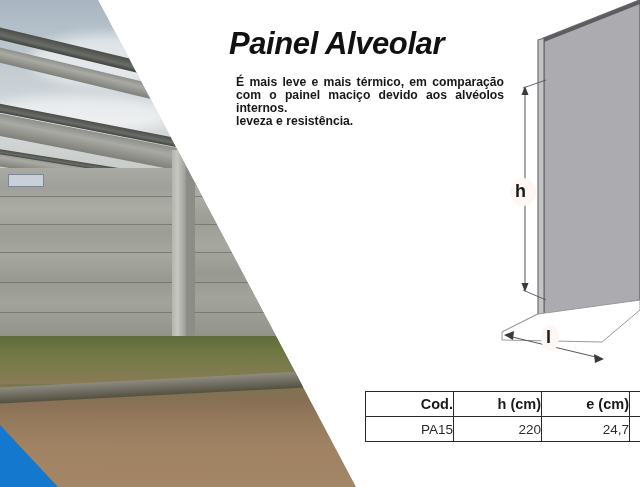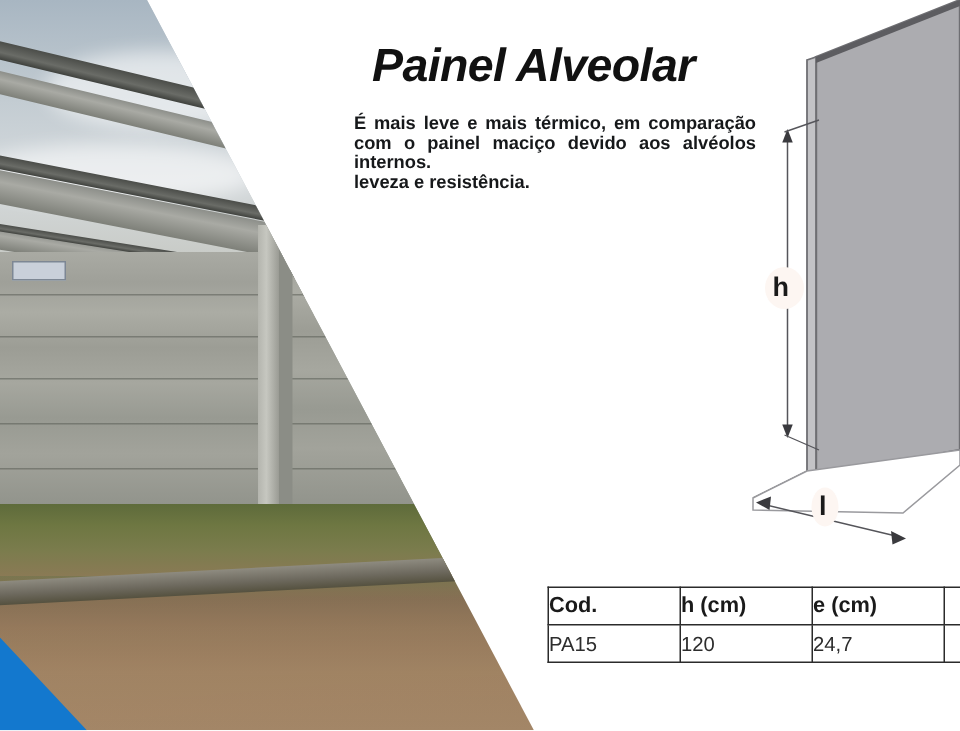--- a/index.html
+++ b/index.html
@@ -112,21 +112,21 @@
     width: 58px;
     height: 62px;
     background: #1378ce;
     -webkit-clip-path: polygon(0 0, 0 100%, 100% 100%);
     clip-path: polygon(0 0, 0 100%, 100% 100%);
   }
 
   
   .title {
     position: absolute;
-    left: 248px;
+    left: 229px;
     top: 26px;
     font-size: 31px;
     font-weight: bold;
     font-style: italic;
     letter-spacing: -0.4px;
     color: #111111;
     white-space: nowrap;
   }
   .body-text {
     position: absolute;
@@ -165,21 +165,21 @@
     top: 391px;
     width: 290px;
   }
   table.spec {
     border-collapse: collapse;
     table-layout: fixed;
     width: 290px;
   }
   table.spec th, table.spec td {
     border: 1.6px solid #2b2b2b;
-    text-align: left;
+    text-align: right;
     font-family: "Liberation Sans", sans-serif;
     height: 24px;
     padding: 0;
   }
   table.spec th {
     font-size: 14.5px;
     font-weight: bold;
     color: #1a1a1a;
   }
   table.spec td {
@@ -283,21 +283,21 @@
         <tr>
           <th>Cod.</th>
           <th>h (cm)</th>
           <th>e (cm)</th>
           <th></th>
         </tr>
       </thead>
       <tbody>
         <tr>
           <td>PA15</td>
-          <td>120</td>
+          <td>220</td>
           <td>24,7</td>
           <td></td>
         </tr>
       </tbody>
     </table>
   </div>
 
 </div>
 
 </body></html>

